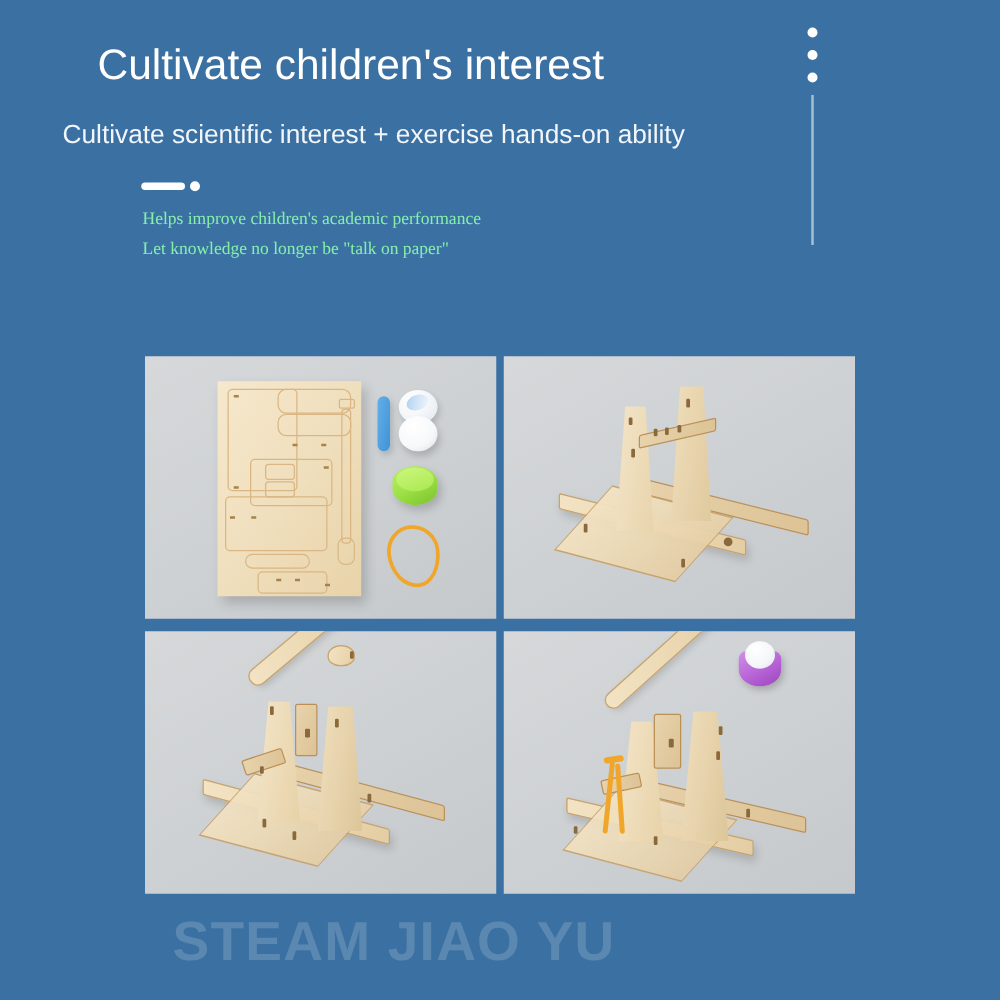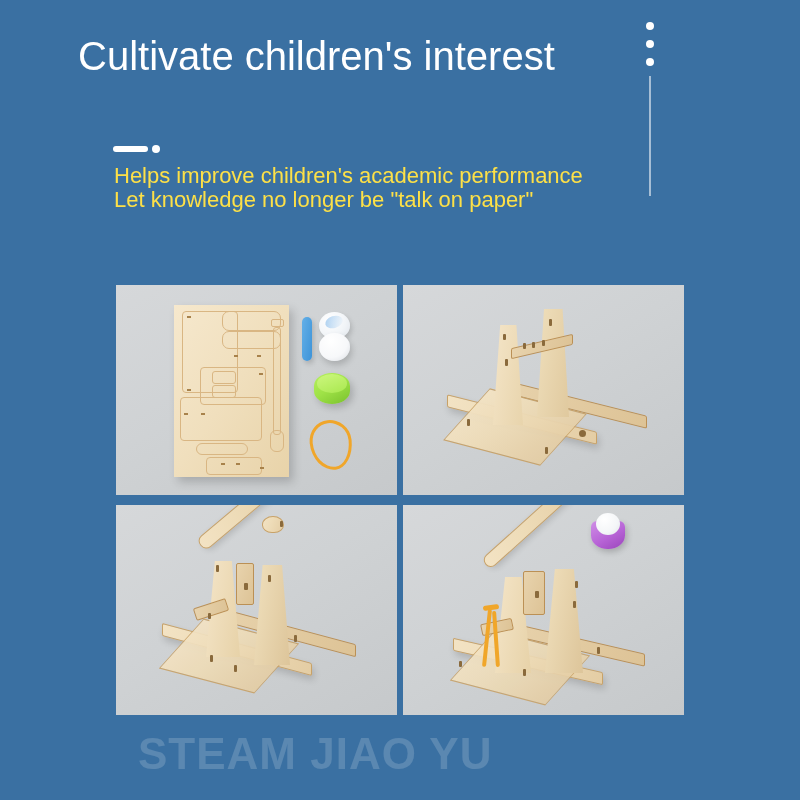--- a/index.html
+++ b/index.html
@@ -20,21 +20,21 @@
   #hero {
     position: absolute;
     left: 0; top: 0;
     width: 800px; height: 270px;
   }
 
   #page-title {
     position: absolute;
     left: 78px;
     top: 34px;
-    font-size: 40px;
+    font-size: 34px;
     font-weight: 400;
     color: #ffffff;
     letter-spacing: 0px;
     white-space: nowrap;
     line-height: 1.1;
   }
 
   #subtitle {
     position: absolute;
     left: 50px;
@@ -66,24 +66,25 @@
     left: 39px; top: 1px;
     width: 8px; height: 8px;
     background: #ffffff;
     border-radius: 50%;
   }
 
   #body-lines {
     position: absolute;
     left: 114px;
     top: 164px;
-    font-size: 22px;
-    color: #fde047;
+    font-size: 14px;
+    color: #86efac;
     line-height: 24px;
     white-space: nowrap;
+    font-family: Liberation Serif, serif;
   }
   #body-lines div { display: block; }
 
   
   #deco {
     position: absolute;
     left: 646px;
     top: 18px;
     width: 16px;
     height: 182px;
@@ -259,20 +260,21 @@
     line-height: 1;
   }
 </style>
 </head>
 <body style="background: rgb(58, 112, 162);">
 
 <div id="hero">
 
   <div id="page-title">Cultivate children's interest</div>
 
+  <div id="subtitle">Cultivate scientific interest + exercise hands-on ability</div>
 
   <div id="rule-group">
     <div id="rule-dash"></div>
     <div id="rule-dot"></div>
   </div>
 
   <div id="body-lines">
     <div>Helps improve children's academic performance</div>
     <div>Let knowledge no longer be "talk on paper"</div>
   </div>

